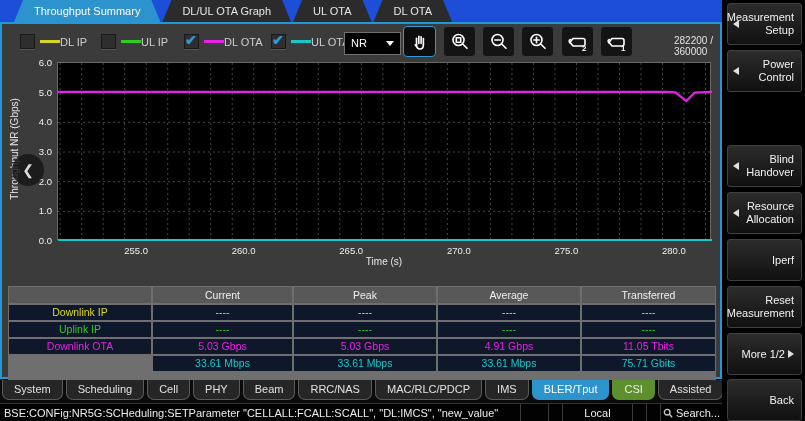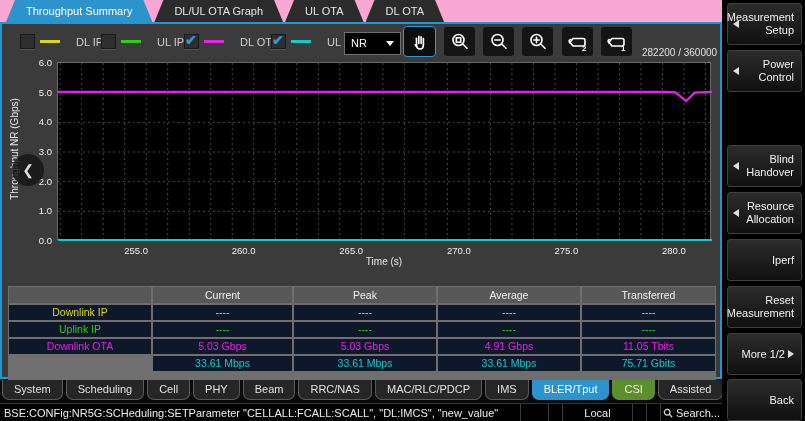--- a/index.html
+++ b/index.html
@@ -1,45 +1,45 @@
 <!DOCTYPE html>
 <html><head>
 <meta charset="utf-8">
 <style>
   html,body{margin:0;padding:0;background:#222;}
   *{box-sizing:border-box;font-family:"Liberation Sans",sans-serif;}
   .screen{position:relative;width:805px;height:421px;background:#000;overflow:hidden;}
 
   
-  .tabbar{position:absolute;left:0;top:0;width:722px;height:22px;background:#f9a8d4;display:flex;gap:2px;padding-left:6px;}
+  .tabbar{position:absolute;left:0;top:0;width:722px;height:22px;background:#1d4ed8;display:flex;gap:2px;padding-left:14px;}
   .ttab{height:22px;line-height:22px;padding:0 20px;font-size:11px;color:#e6e6e6;background:#2b2b2b;
         clip-path:polygon(9px 0,calc(100% - 9px) 0,100% 100%,0 100%);cursor:default;}
   .ttab.active{background:#2d93cc;color:#fff;}
 
   
   .content{position:absolute;left:0;top:22px;width:722px;height:357px;background:#3b3b3b;border:2px solid #1f99d6;}
 
   
   .litem{position:absolute;top:6px;height:23px;display:flex;align-items:center;}
   .cb{width:15px;height:15px;background:#2e2e2e;border:1px solid #1a1a1a;box-shadow:0 1px 0 #555;position:relative;display:inline-block;}
   .cb.checked::after{content:"\2714";position:absolute;left:0px;top:-3px;font-size:14px;font-weight:bold;color:#2e9ad6;}
   .lline{width:20px;height:3px;margin-left:5px;display:inline-block;}
-  .llabel{margin-left:16px;font-size:11px;color:#cfcfcf;}
+  .llabel{margin-left:0;font-size:11px;color:#cfcfcf;}
 
   .dropdown{position:absolute;left:342px;top:8px;width:57px;height:23px;background:#000;border:1px solid #6f6f6f;
             color:#fff;font-size:11px;line-height:21px;padding-left:6px;}
   .dropdown .caret{position:absolute;right:6px;top:8px;width:0;height:0;border-left:4px solid transparent;border-right:4px solid transparent;border-top:5px solid #fff;}
 
   
   .tbtn{position:absolute;top:2px;width:33px;height:31px;background:#141414;border:1px solid #3c3c3c;border-radius:4px;
         display:flex;align-items:center;justify-content:center;}
   .tbtn.sel{border:1px solid #2e9ad6;background:#0d0d0d;}
   .tbtn svg{stroke:#fff;fill:none;stroke-width:1.6;stroke-linecap:round;stroke-linejoin:round;}
   .tbtn .badge{fill:#fff;stroke:none;font-size:8px;font-weight:bold;}
-  .counter{position:absolute;left:640px;top:11px;font-size:10px;color:#e2e2e2;margin-top:12px;}
+  .counter{position:absolute;left:672px;top:11px;font-size:10px;color:#e2e2e2;}
 
   
   .ylabel{position:absolute;left:-72px;top:119px;width:170px;height:12px;text-align:center;font-size:10px;color:#e8e8e8;transform:rotate(-90deg);}
   .plot{position:absolute;left:55px;top:38px;width:654px;height:178px;background:#000;border:1px solid #686868;}
   #yticks{position:absolute;left:24px;top:38px;width:28px;height:180px;}
   #yticks div{position:absolute;right:2px;width:26px;text-align:right;font-size:9.5px;color:#f0f0f0;}
   #xticks{position:absolute;left:55px;top:221px;width:656px;height:12px;}
   #xticks div{position:absolute;width:42px;text-align:left;font-size:9.5px;color:#f0f0f0;}
   .xlabel{position:absolute;left:55px;top:232px;width:654px;text-align:center;font-size:10px;color:#e8e8e8;}
   .fab{position:absolute;left:10px;top:130px;width:32px;height:32px;border-radius:50%;background:rgba(22,22,22,.82);

